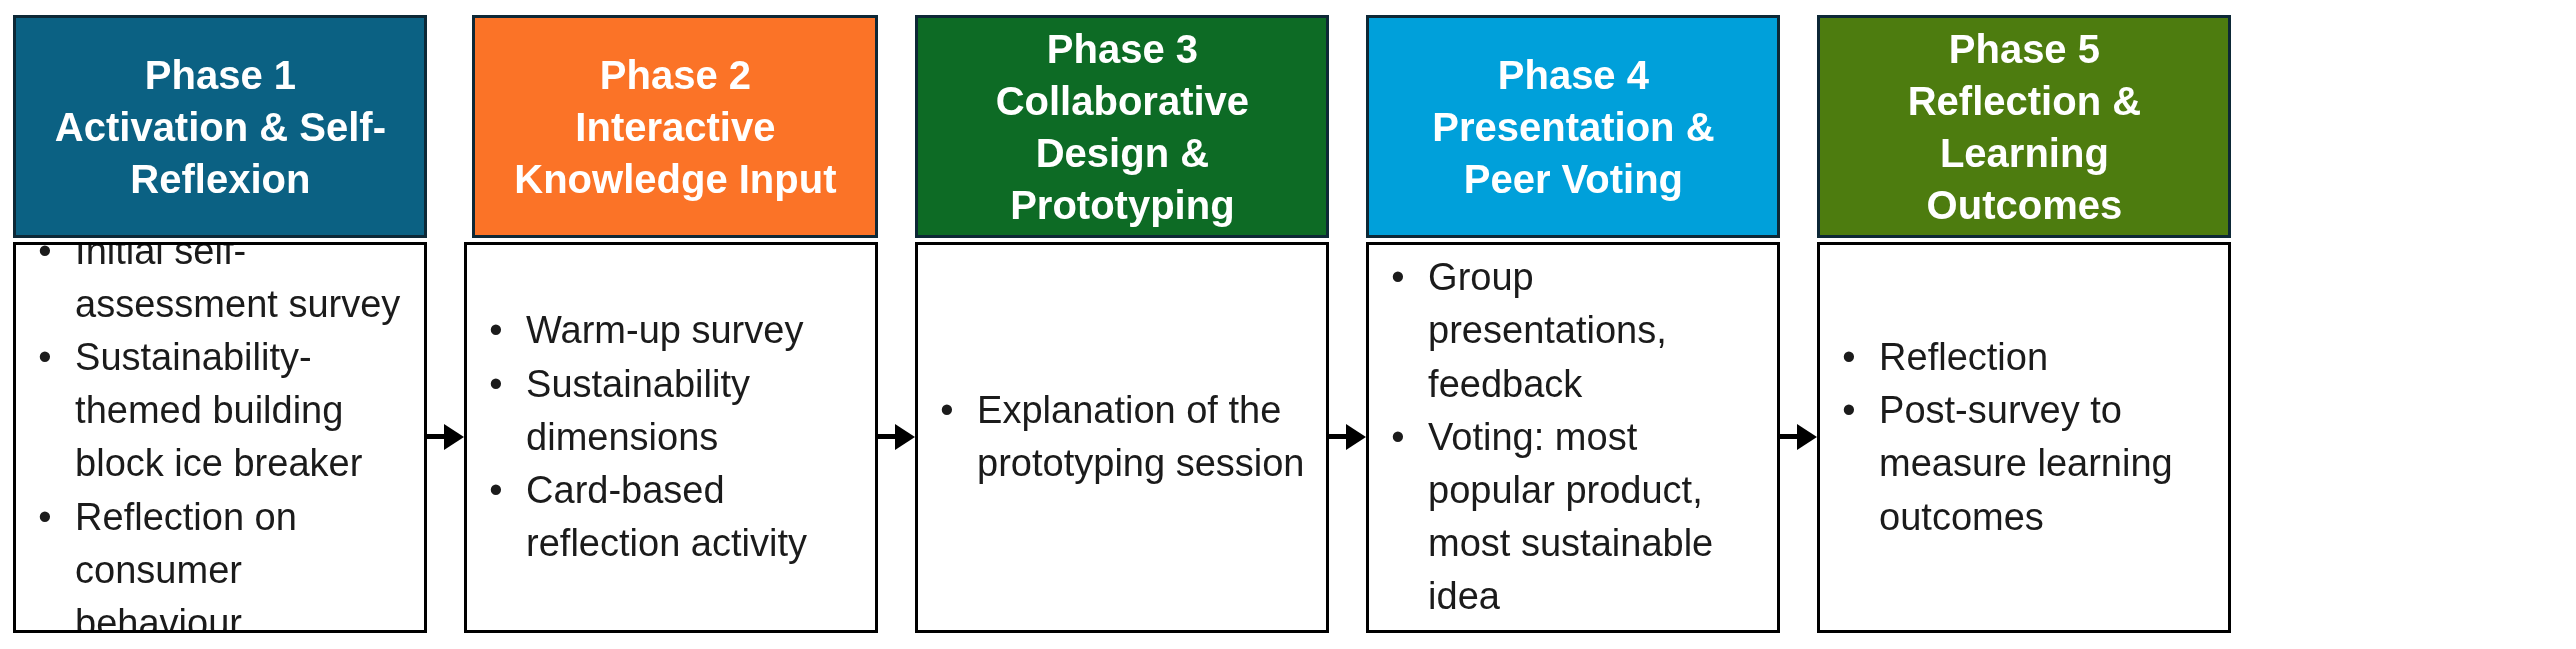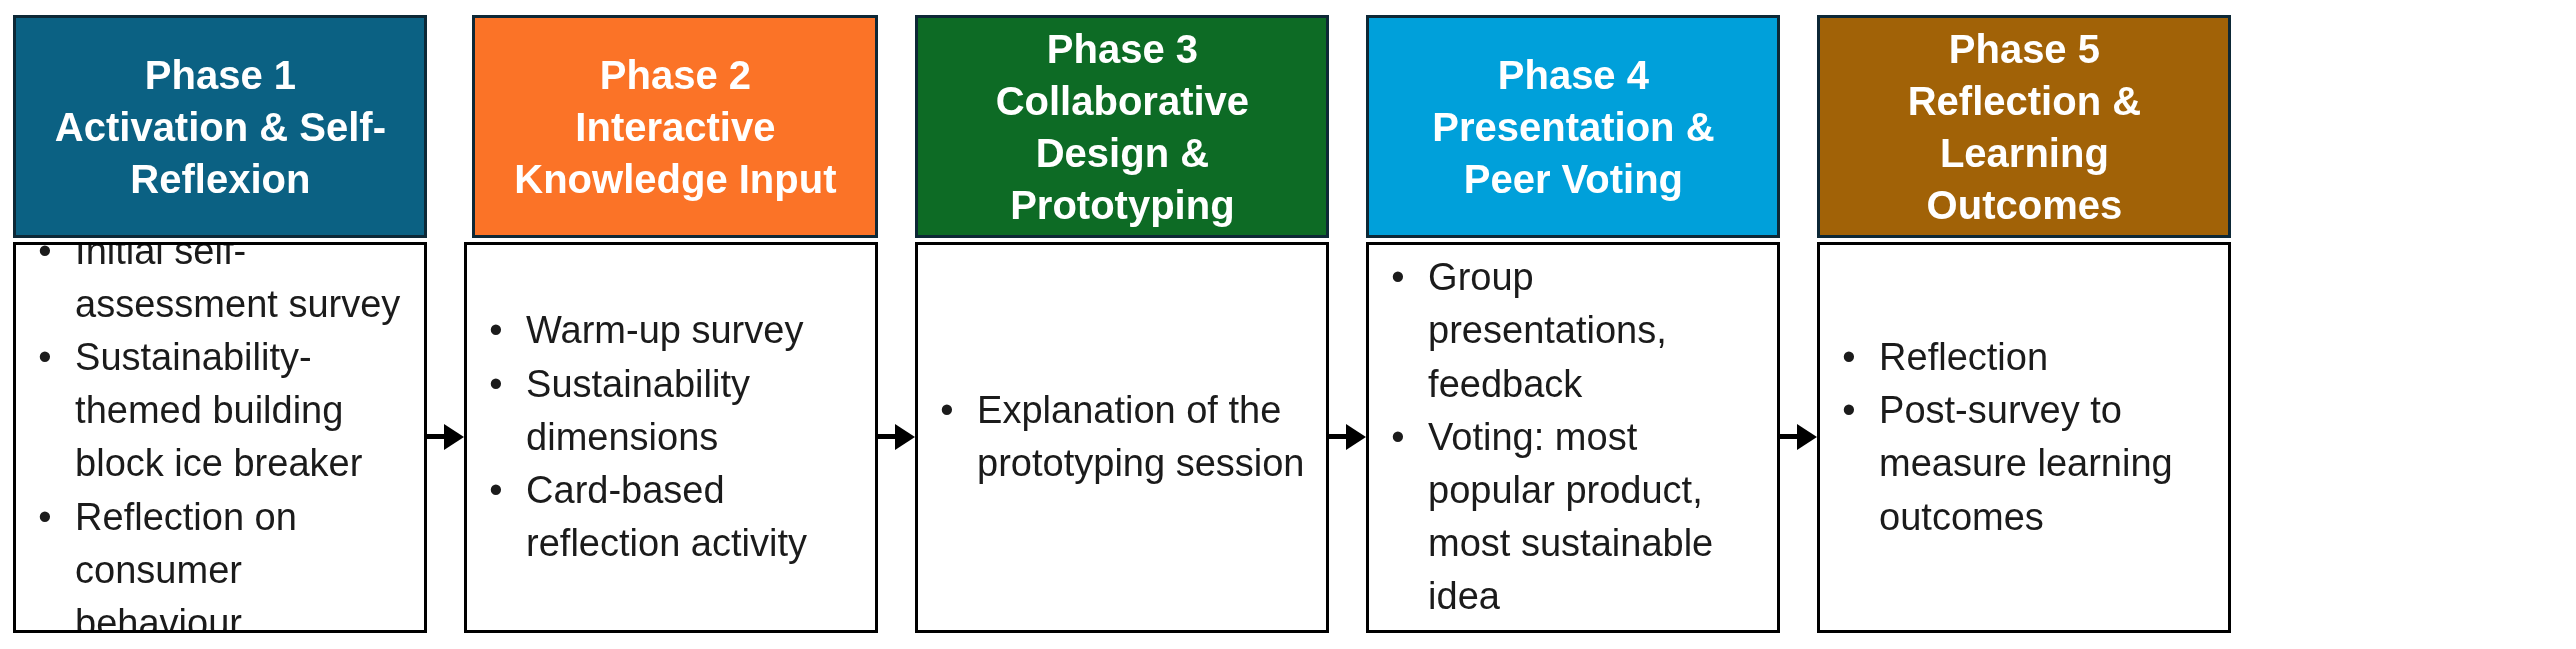--- a/index.html
+++ b/index.html
@@ -186,21 +186,21 @@
   </section>
 
   <div class="connector">
     <div class="arrow">
       <span class="arrow-line"></span>
       <span class="arrow-head"></span>
     </div>
   </div>
 
   <section class="phase">
-    <header class="phase-header" style="background-color: #a16207;">
+    <header class="phase-header" style="background-color: #4d7c0f;">
       <h2 class="phase-title">Phase 5
 Reflection &amp;
 Learning
 Outcomes</h2>
     </header>
     <div class="phase-body">
       <ul class="bullet-list">
         <li class="bullet-item">Reflection</li>
         <li class="bullet-item">Post-survey to measure learning outcomes</li>
       </ul>

